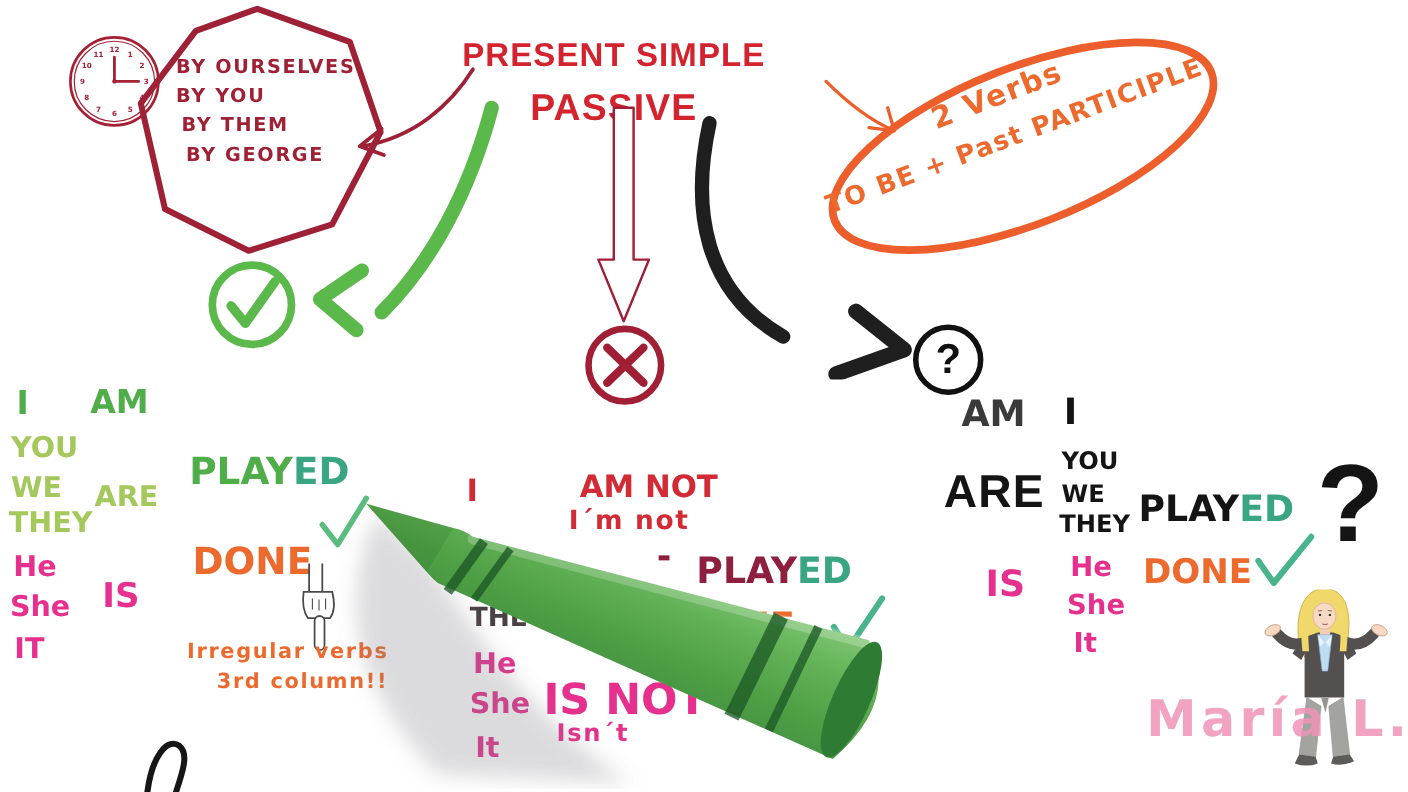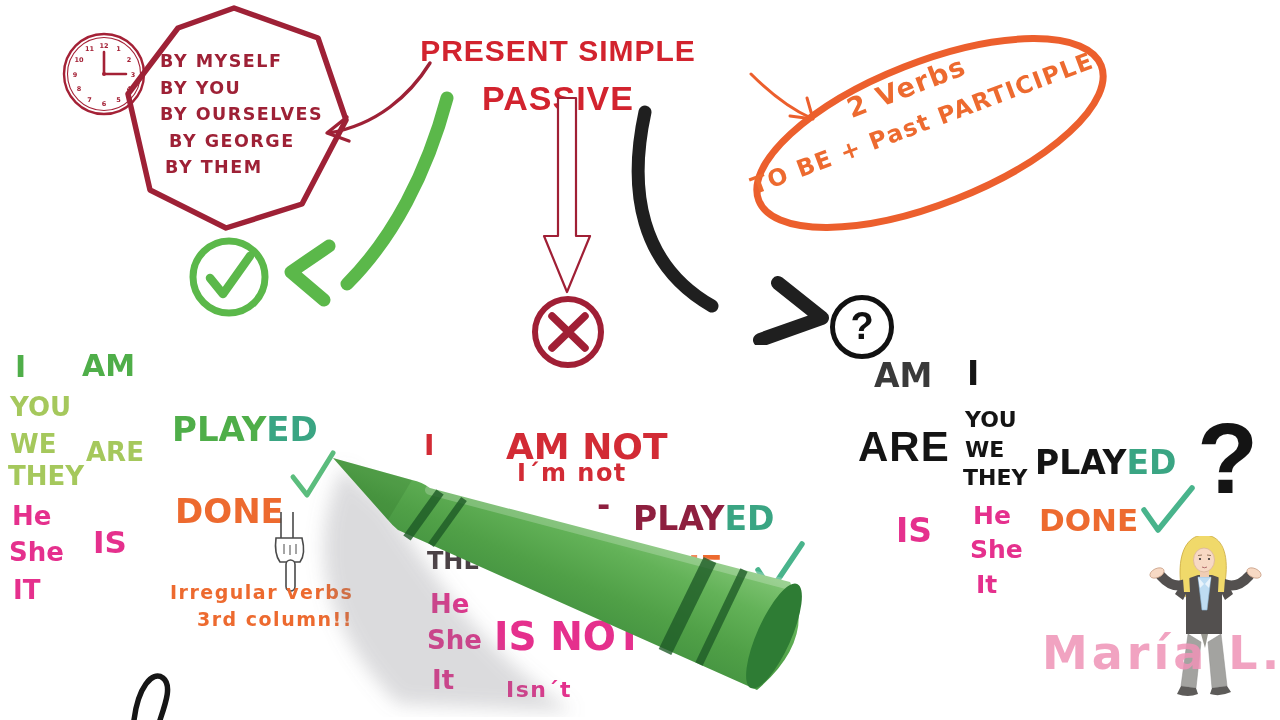--- a/index.html
+++ b/index.html
@@ -47,21 +47,21 @@
       <text x="20.9" y="36">10</text>
       <text x="31.5" y="25.4">11</text>
     </g>
     <path d="M 46,48 L 46,26 M 46,48 L 68,48" stroke="#a42136" stroke-width="2.6" stroke-linecap="round" fill="none"></path>
     <circle cx="46" cy="48" r="2" fill="#a42136"></circle>
   </svg>
 
   <svg class="svgabs" style="left:122px;top:2px" width="230" height="234">
     <polygon points="112,6 196,36 224,118 180,202 104,226 28,188 6,92 56,26" fill="none" stroke="#9e2136" stroke-width="5.5" stroke-linejoin="round"></polygon>
   </svg>
-  <div class="t c-darkred hand" style="left:160px;top:48px;font-size:17.5px;line-height:26.5px;white-space:pre"><div>BY MYSELF</div><div>BY YOU</div><div>BY OURSELVES</div><div style="padding-left:9px">BY GEORGE</div><div style="padding-left:5px">BY THEM</div></div>
+  <div class="t c-darkred hand" style="left:160px;top:48px;font-size:17.5px;line-height:26.5px;white-space:pre"><div>BY OURSELVES</div><div>BY YOU</div><div style="padding-left:5px">BY THEM</div><div style="padding-left:9px">BY GEORGE</div></div>
 
   <svg class="svgabs" style="left:315px;top:55px" width="120" height="95">
     <path d="M 115,8 C 95,40 62,70 14,78" fill="none" stroke="#9e2136" stroke-width="3.4" stroke-linecap="round"></path>
     <path d="M 32,62 L 12,78 L 34,86" fill="none" stroke="#9e2136" stroke-width="3.4" stroke-linecap="round" stroke-linejoin="round"></path>
   </svg>
 
   <div class="t c-title title-font" style="left:398px;top:36px;width:320px;font-size:30px">PRESENT SIMPLE</div>
   <div class="t c-title title-font" style="left:398px;top:81px;width:320px;font-size:34px">PASSIVE</div>
 
   <svg class="svgabs" style="left:538px;top:96px" width="58" height="202">
@@ -121,28 +121,28 @@
   <svg class="svgabs" style="left:266px;top:512px" width="48" height="84">
     <path d="M 15,0 L 15,26 M 27,0 L 27,26" stroke="#4a4a4a" stroke-width="1.6" fill="none"></path>
     <path d="M 10,26 Q 8,42 14,50 L 34,50 Q 40,42 36,26 Z" fill="#ffffff" stroke="#4a4a4a" stroke-width="1.6"></path>
     <path d="M 18,32 L 18,42 M 24,33 L 24,43 M 30,32 L 30,42" stroke="#4a4a4a" stroke-width="1" fill="none"></path>
     <rect x="20" y="48" width="9" height="31" rx="4.5" fill="#ffffff" stroke="#4a4a4a" stroke-width="1.6"></rect>
   </svg>
   <div class="t c-orange hand" style="left:170px;top:583px;font-size:19px">Irregular verbs</div>
   <div class="t c-orange hand" style="left:197px;top:610px;font-size:19px">3rd column!!</div>
 
   <div class="t c-red" style="left:424px;top:432px;font-size:28px">I</div>
-  <div class="t c-red" style="left:506px;top:429px;font-size:36px">AM NOT</div>
+  <div class="t c-red" style="left:527px;top:429px;font-size:28px">AM NOT</div>
   <div class="t c-red hand" style="left:517px;top:461px;font-size:24px">I´m not</div>
   <div class="t c-dgray" style="left:427px;top:549px;font-size:24px">THEY</div>
   <div class="t c-pink" style="left:430px;top:591px;font-size:26px">He</div>
   <div class="t c-pink" style="left:427px;top:627px;font-size:26px">She</div>
   <div class="t c-pink" style="left:432px;top:667px;font-size:26px">It</div>
   <div class="t c-pink" style="left:494px;top:617px;font-size:39px">IS NOT</div>
-  <div class="t c-pink hand" style="left:506px;top:679px;font-size:22px">Isn´t</div>
+  <div class="t c-pink hand" style="left:506px;top:657px;font-size:22px">Isn´t</div>
   <div class="t c-maroon" style="left:597px;top:489px;font-size:32px">-</div>
   <div class="t" style="left:633px;top:502px;font-size:33px"><span class="c-maroon">PLAY</span><span class="c-teal">ED</span></div>
   <div class="t c-orange" style="left:617px;top:552px;font-size:33px">DONE</div>
   <svg class="svgabs" style="left:750px;top:536px" width="58" height="62">
     <path d="M 8,34 L 21,54 L 52,8" fill="none" stroke="#49b48c" stroke-width="5.5" stroke-linecap="round" stroke-linejoin="round"></path>
   </svg>
 
   <svg class="svgabs" style="left:278px;top:412px;z-index:30" width="580" height="305">
     <defs>
       <linearGradient id="crayonGrad" gradientUnits="userSpaceOnUse" x1="330" y1="95" x2="272" y2="230">

